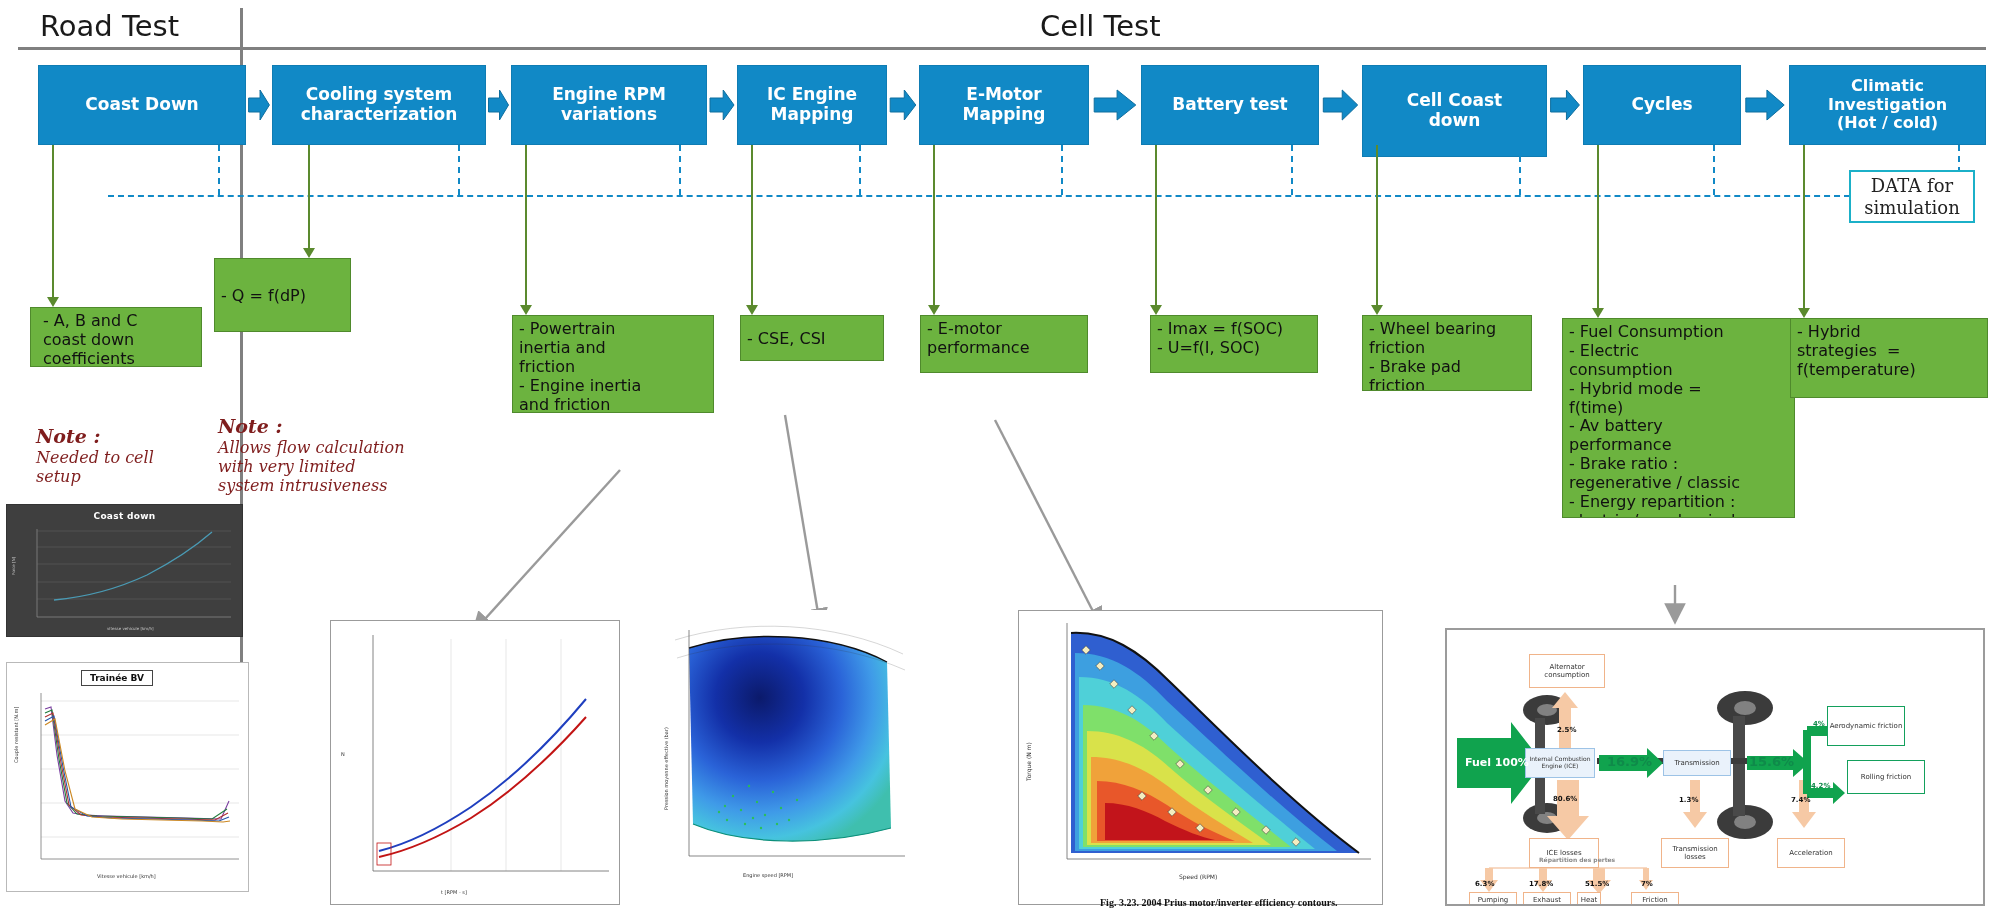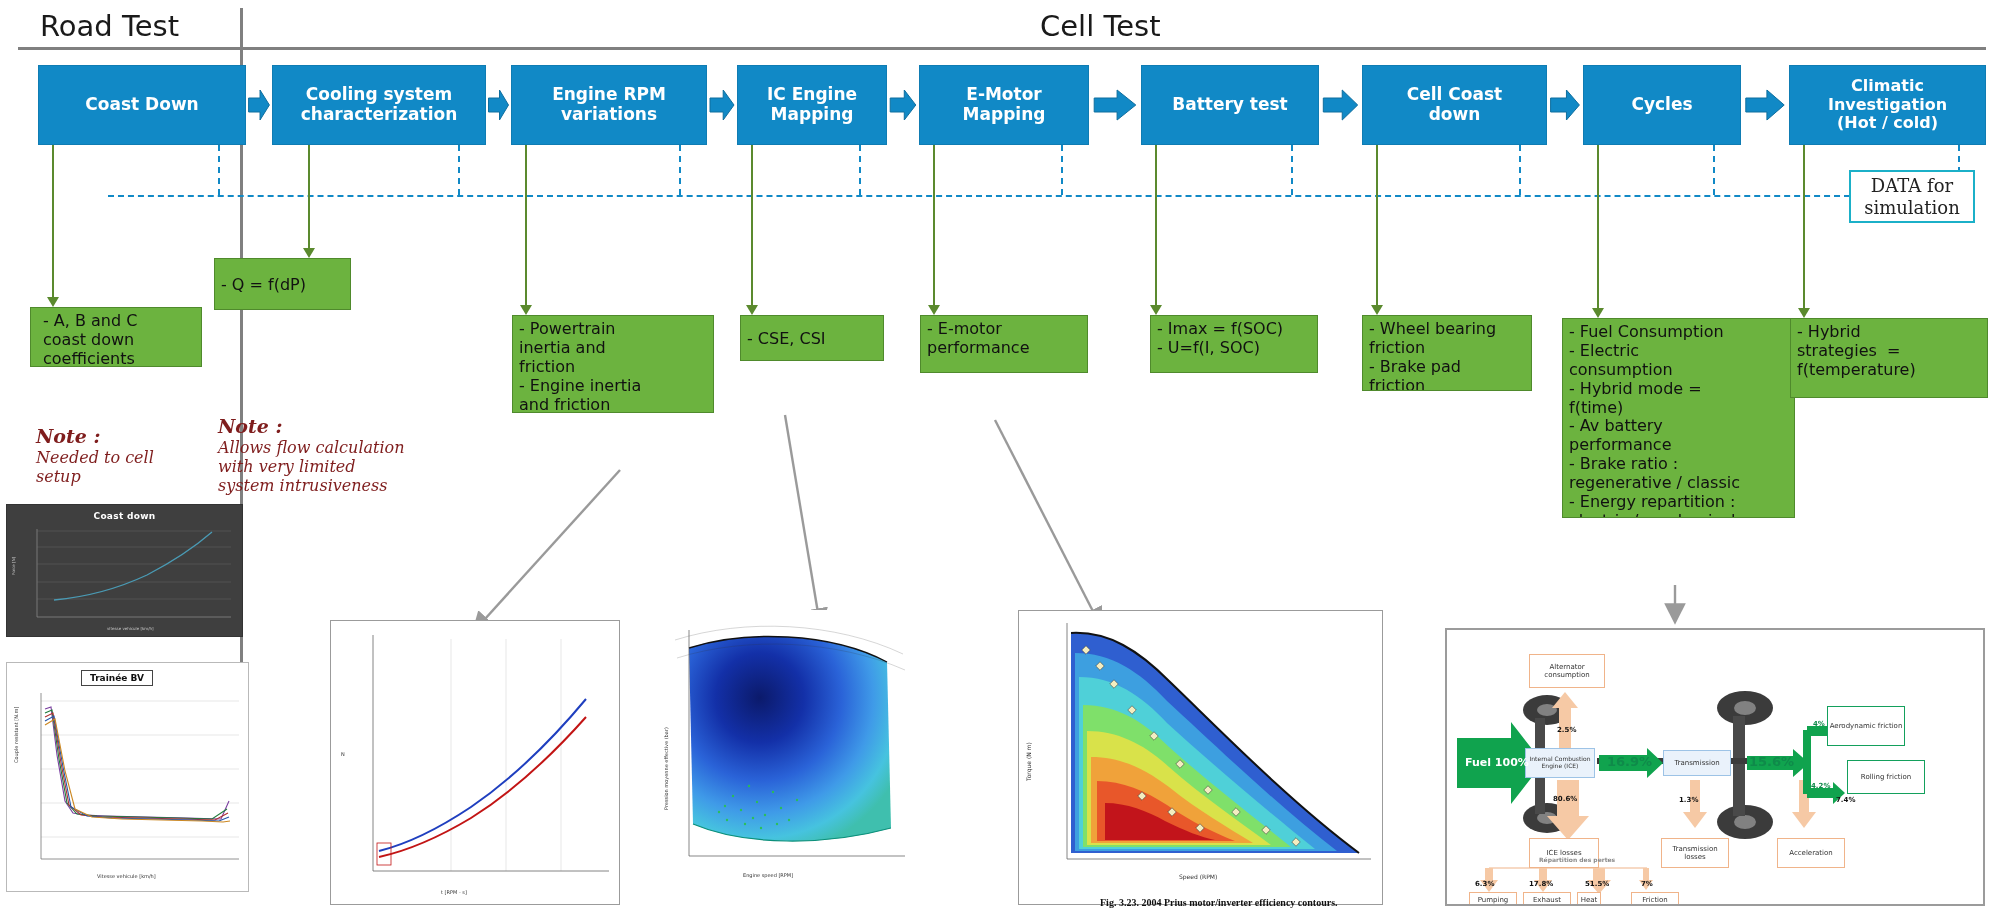--- a/index.html
+++ b/index.html
@@ -187,21 +187,21 @@
       <path d="M5.2,13 L28.080000000000002,13 L28.080000000000002,5 L46.800000000000004,20 L28.080000000000002,35 L28.080000000000002,27 L5.2,27 Z" fill="#1189c6" stroke="#0f6e9e" stroke-width="1"></path>
     </svg>
     <div class="abs blue-box" style="left: 1141px; top: 65px; width: 178px; height: 80px;">
       <div style="width:100%">
         <span style="display: block;">Battery test</span>
       </div>
     </div>
     <svg class="abs" width="43" height="40" style="left: 1319px; top: 85px;">
       <path d="M4.3,13 L23.220000000000002,13 L23.220000000000002,5 L38.699999999999996,20 L23.220000000000002,35 L23.220000000000002,27 L4.3,27 Z" fill="#1189c6" stroke="#0f6e9e" stroke-width="1"></path>
     </svg>
-    <div class="abs blue-box" style="left: 1362px; top: 65px; width: 185px; height: 80px;">
+    <div class="abs blue-box" style="left: 1362px; top: 65px; width: 185px; height: 92px;">
       <div style="width:100%">
         <span style="display: block;">Cell Coast</span>
         <span style="display: block;">down</span>
       </div>
     </div>
     <svg class="abs" width="36" height="40" style="left: 1547px; top: 85px;">
       <path d="M3.6,13 L19.44,13 L19.44,5 L32.4,20 L19.44,35 L19.44,27 L3.6,27 Z" fill="#1189c6" stroke="#0f6e9e" stroke-width="1"></path>
     </svg>
     <div class="abs blue-box" style="left: 1583px; top: 65px; width: 158px; height: 80px;">
       <div style="width:100%">
@@ -223,21 +223,21 @@
 <div id="dynamic-layer">
     <div class="abs" id="dash-h" style="left: 108px; top: 195px; width: 1742px;"></div>
     <div class="abs green-box" style="left: 30px; top: 307px; width: 172px; height: 60px; padding-left: 12px;">
       <span class="ln">- A, B and C</span>
       <span class="ln">coast down</span>
       <span class="ln">coefficients</span>
     </div>
     <div class="abs vline" style="left: 52px; top: 145px; height: 152px;"></div>
     <div class="abs vhead" style="left: 47px; top: 297px;"></div>
     <div class="abs dash-v" style="left: 218px; top: 145px; height: 50px;"></div>
-    <div class="abs green-box" style="left: 214px; top: 258px; width: 137px; height: 52px; display: flex; align-items: center;">
+    <div class="abs green-box" style="left: 214px; top: 258px; width: 137px; height: 74px; display: flex; align-items: center;">
       <span class="ln">- Q = f(dP)</span>
     </div>
     <div class="abs vline" style="left: 308px; top: 145px; height: 103px;"></div>
     <div class="abs vhead" style="left: 303px; top: 248px;"></div>
     <div class="abs dash-v" style="left: 458px; top: 145px; height: 50px;"></div>
     <div class="abs green-box" style="left: 512px; top: 315px; width: 202px; height: 98px;">
       <span class="ln">- Powertrain</span>
       <span class="ln">inertia and</span>
       <span class="ln">friction</span>
       <span class="ln">- Engine inertia</span>
@@ -541,21 +541,21 @@
   <div class="sk-pct white" style="left:18px;top:126px;color:#fff;text-align:right;">Fuel 100%</div>
   <div class="sk-pct big" style="left:160px;top:124px;">16.9%</div>
   <div class="sk-pct" style="left:106px;top:165px;">80.6%</div>
   <div class="sk-box" style="left:82px;top:208px;width:70px;height:30px;">ICE losses</div>
 
   <div class="sk-box blue-border" style="left:216px;top:120px;width:68px;height:26px;">Transmission</div>
   <div class="sk-pct" style="left:232px;top:166px;">1.3%</div>
   <div class="sk-box" style="left:214px;top:208px;width:68px;height:30px;">Transmission losses</div>
 
   <div class="sk-pct big" style="left:302px;top:124px;">15.6%</div>
-  <div class="sk-pct" style="left:344px;top:166px;margin-left:45px;">7.4%</div>
+  <div class="sk-pct" style="left:344px;top:166px;">7.4%</div>
   <div class="sk-box" style="left:322px;top:208px;width:68px;height:30px;margin-left:8px;">Acceleration</div>
 
   <div class="sk-pct" style="left:366px;top:90px;color:#0f8a4a;">4%</div>
   <div class="sk-box green-border" style="left:380px;top:76px;width:78px;height:40px;">Aerodynamic friction</div>
   <div class="sk-pct" style="left:364px;top:152px;color:#0f8a4a;">4.2%</div>
   <div class="sk-box green-border" style="left:400px;top:130px;width:78px;height:34px;">Rolling friction</div>
 
   <div class="sk-pct" style="left:92px;top:226px;font-size:6px;color:#8a8a8a;">Répartition des pertes</div>
 
   <div class="sk-pct" style="left:28px;top:250px;">6.3%</div>

